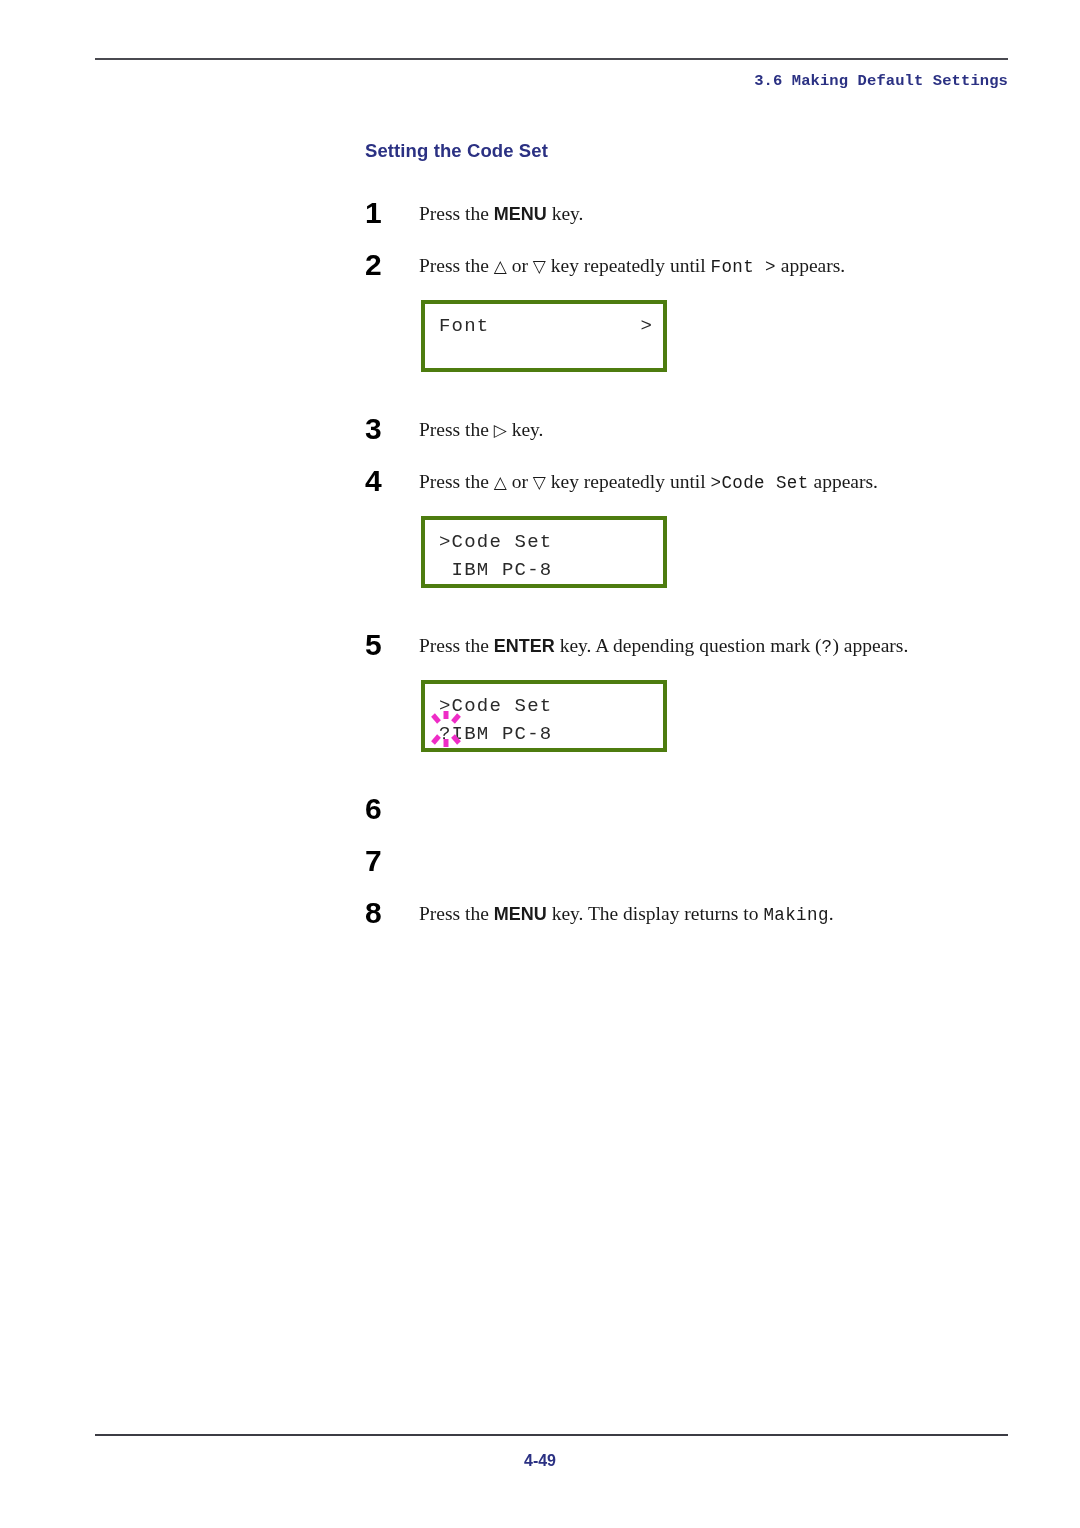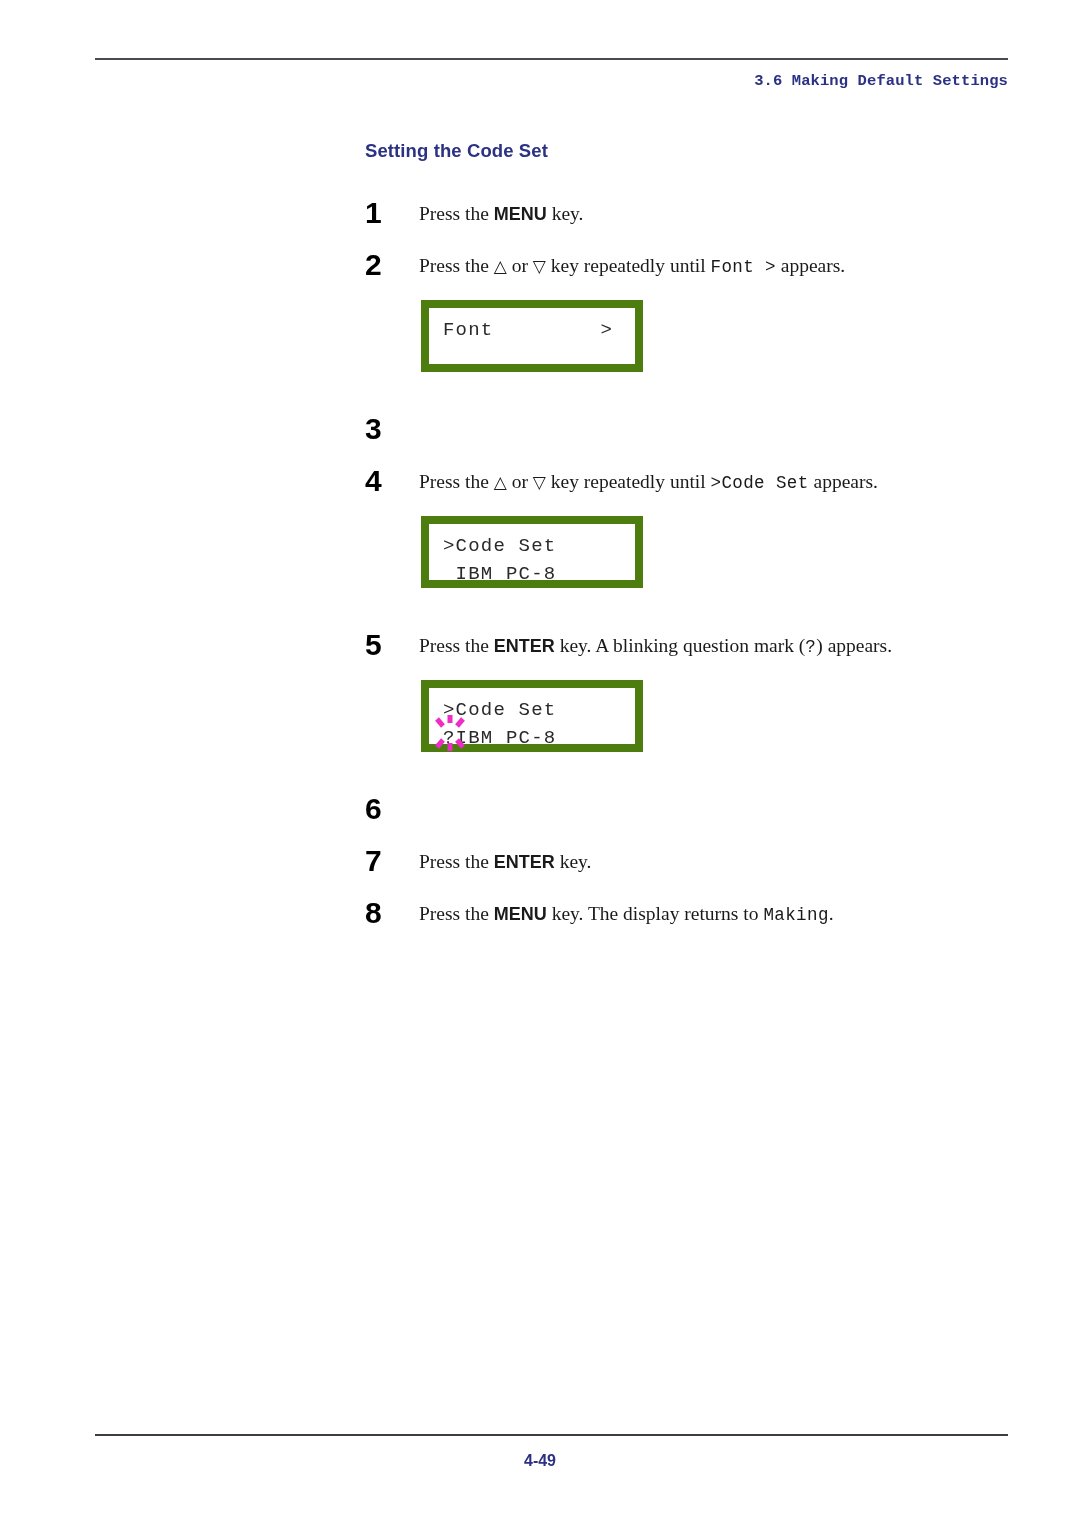--- a/index.html
+++ b/index.html
@@ -118,25 +118,25 @@
 
   
   .gap-sm { height: 12px; }
   .gap-lg { height: 40px; }
 
   
   .lcd-wrap { padding-left: 56px; }
   .lcd {
     position: relative;
     box-sizing: border-box;
-    width: 222px;
+    width: 246px;
     height: 72px;
-    border: 8px solid #4d7c0f;
+    border: 4px solid #4d7c0f;
     background: #ffffff;
-    padding: 9px 22px 0 14px;
+    padding: 9px 10px 0 14px;
   }
   .lcd-line {
     font-family: "Liberation Mono", "DejaVu Sans Mono", monospace;
     font-size: 19px;
     letter-spacing: 1.2px;
     line-height: 1.45;
     white-space: pre;
     color: #2a2a2a;
     display: flex;
     justify-content: space-between;
@@ -190,20 +190,21 @@
           <span></span>
           <span></span>
         </div>
       </div>
     </div>
 
     <div class="gap-lg"></div>
 
     <div class="step">
       <div class="step-num">3</div>
+      <div class="step-text"><span>Press the </span><span class="tri">▷</span><span> key.</span></div>
     </div>
 
     <div class="gap-sm"></div>
 
     <div class="step">
       <div class="step-num">4</div>
       <div class="step-text"><span>Press the </span><span class="tri">△</span><span> or </span><span class="tri">▽</span><span> key repeatedly until </span><span class="mono">&gt;Code Set</span><span> appears.</span></div>
     </div>
 
     <div class="gap-sm"></div>
@@ -218,21 +219,21 @@
           <span> IBM PC-8</span>
           <span></span>
         </div>
       </div>
     </div>
 
     <div class="gap-lg"></div>
 
     <div class="step">
       <div class="step-num">5</div>
-      <div class="step-text"><span>Press the </span><span class="kbd">ENTER</span><span> key. A blinking question mark (</span><span class="mono">?</span><span>) appears.</span></div>
+      <div class="step-text"><span>Press the </span><span class="kbd">ENTER</span><span> key. A depending question mark (</span><span class="mono">?</span><span>) appears.</span></div>
     </div>
 
     <div class="gap-sm"></div>
 
     <div class="lcd-wrap">
       <div class="lcd">
         <div class="lcd-line">
           <span>&gt;Code Set</span>
           <span></span>
         </div>
@@ -256,21 +257,20 @@
     <div class="gap-lg"></div>
 
     <div class="step">
       <div class="step-num">6</div>
     </div>
 
     <div class="gap-sm"></div>
 
     <div class="step">
       <div class="step-num">7</div>
-      <div class="step-text"><span>Press the </span><span class="kbd">ENTER</span><span> key.</span></div>
     </div>
 
     <div class="gap-sm"></div>
 
     <div class="step">
       <div class="step-num">8</div>
       <div class="step-text"><span>Press the </span><span class="kbd">MENU</span><span> key. The display returns to </span><span class="mono">Making</span><span>.</span></div>
     </div>
 
   </div>

